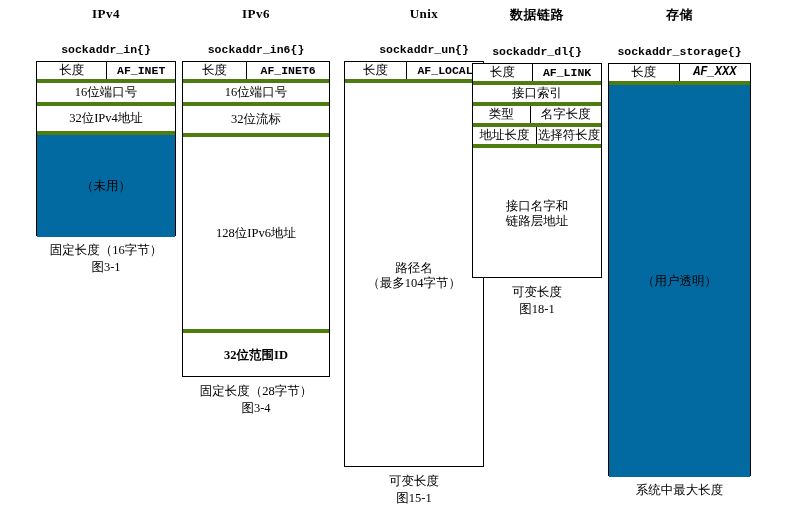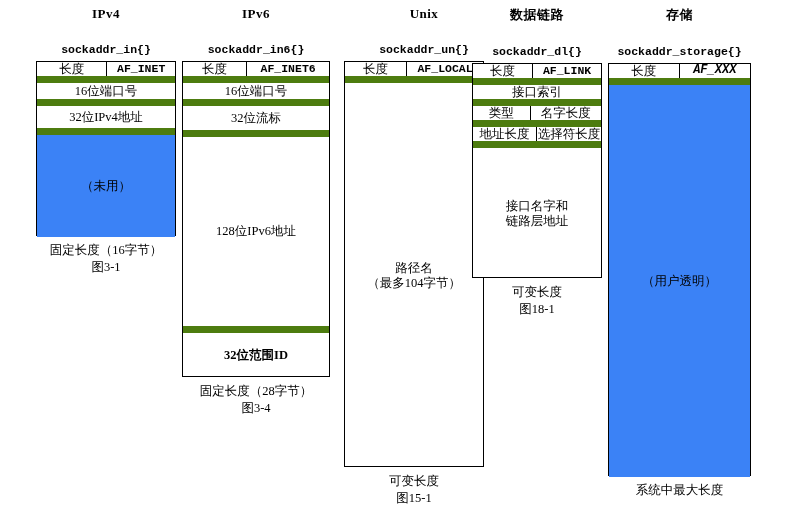--- a/index.html
+++ b/index.html
@@ -38,21 +38,21 @@
     font-size: 11.5px;
     font-weight: bold;
     white-space: nowrap;
   }
   .box {
     border: 1px solid #000;
     box-sizing: border-box;
     background: #fff;
   }
   .row {
-    border-bottom: 7px solid #4d7c0f;
+    border-bottom: 4px solid #4d7c0f;
     box-sizing: border-box;
     display: flex;
     align-items: center;
     justify-content: center;
     font-size: 12.5px;
     text-align: center;
     line-height: 1.15;
   }
   .row:last-child {
     border-bottom: none;
@@ -80,21 +80,21 @@
     font-size: 11.5px;
     font-weight: bold;
   }
   .mono-ital {
     font-family: "Liberation Mono", monospace;
     font-size: 12px;
     font-weight: bold;
     font-style: italic;
   }
   .shaded {
-    background: #3b82f6;
+    background: #0369a1;
   }
   .caption {
     text-align: center;
     font-size: 12.5px;
     line-height: 1.35;
     white-space: pre-line;
   }
   .multi {
     white-space: pre-line;
   }

